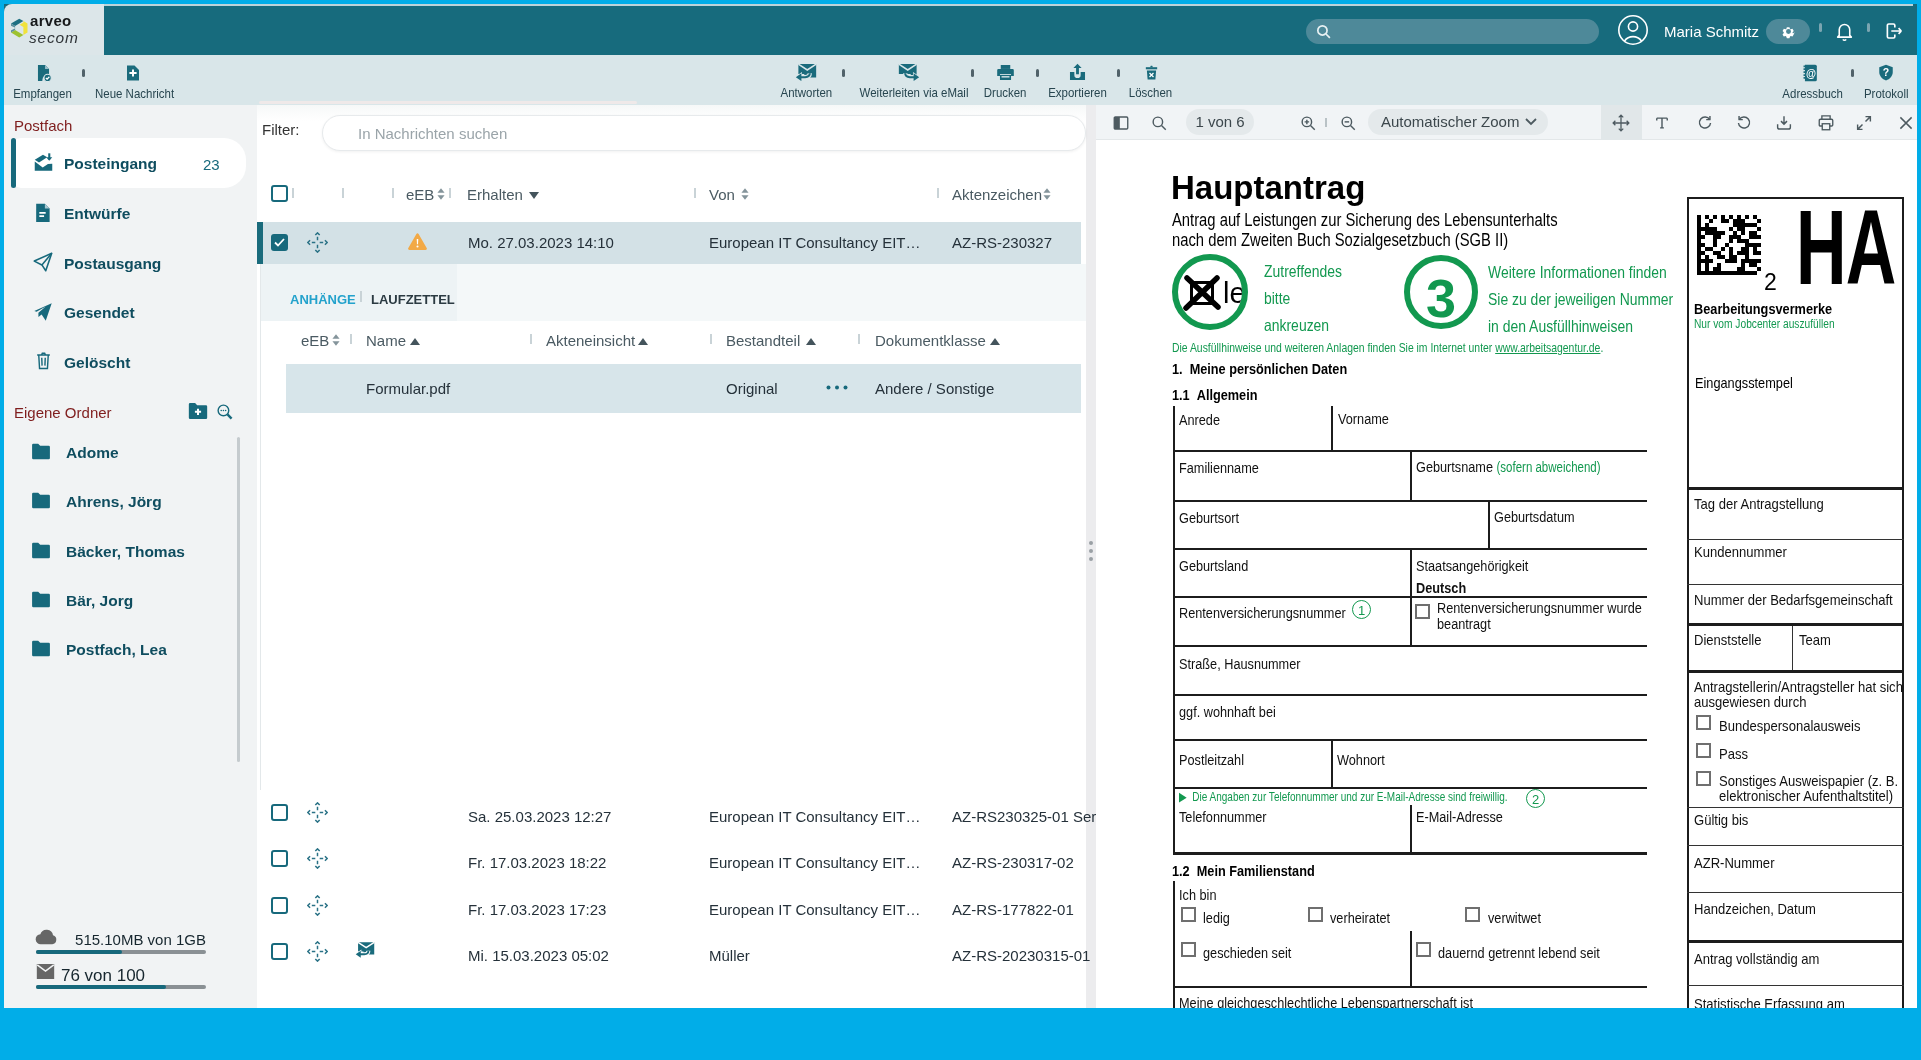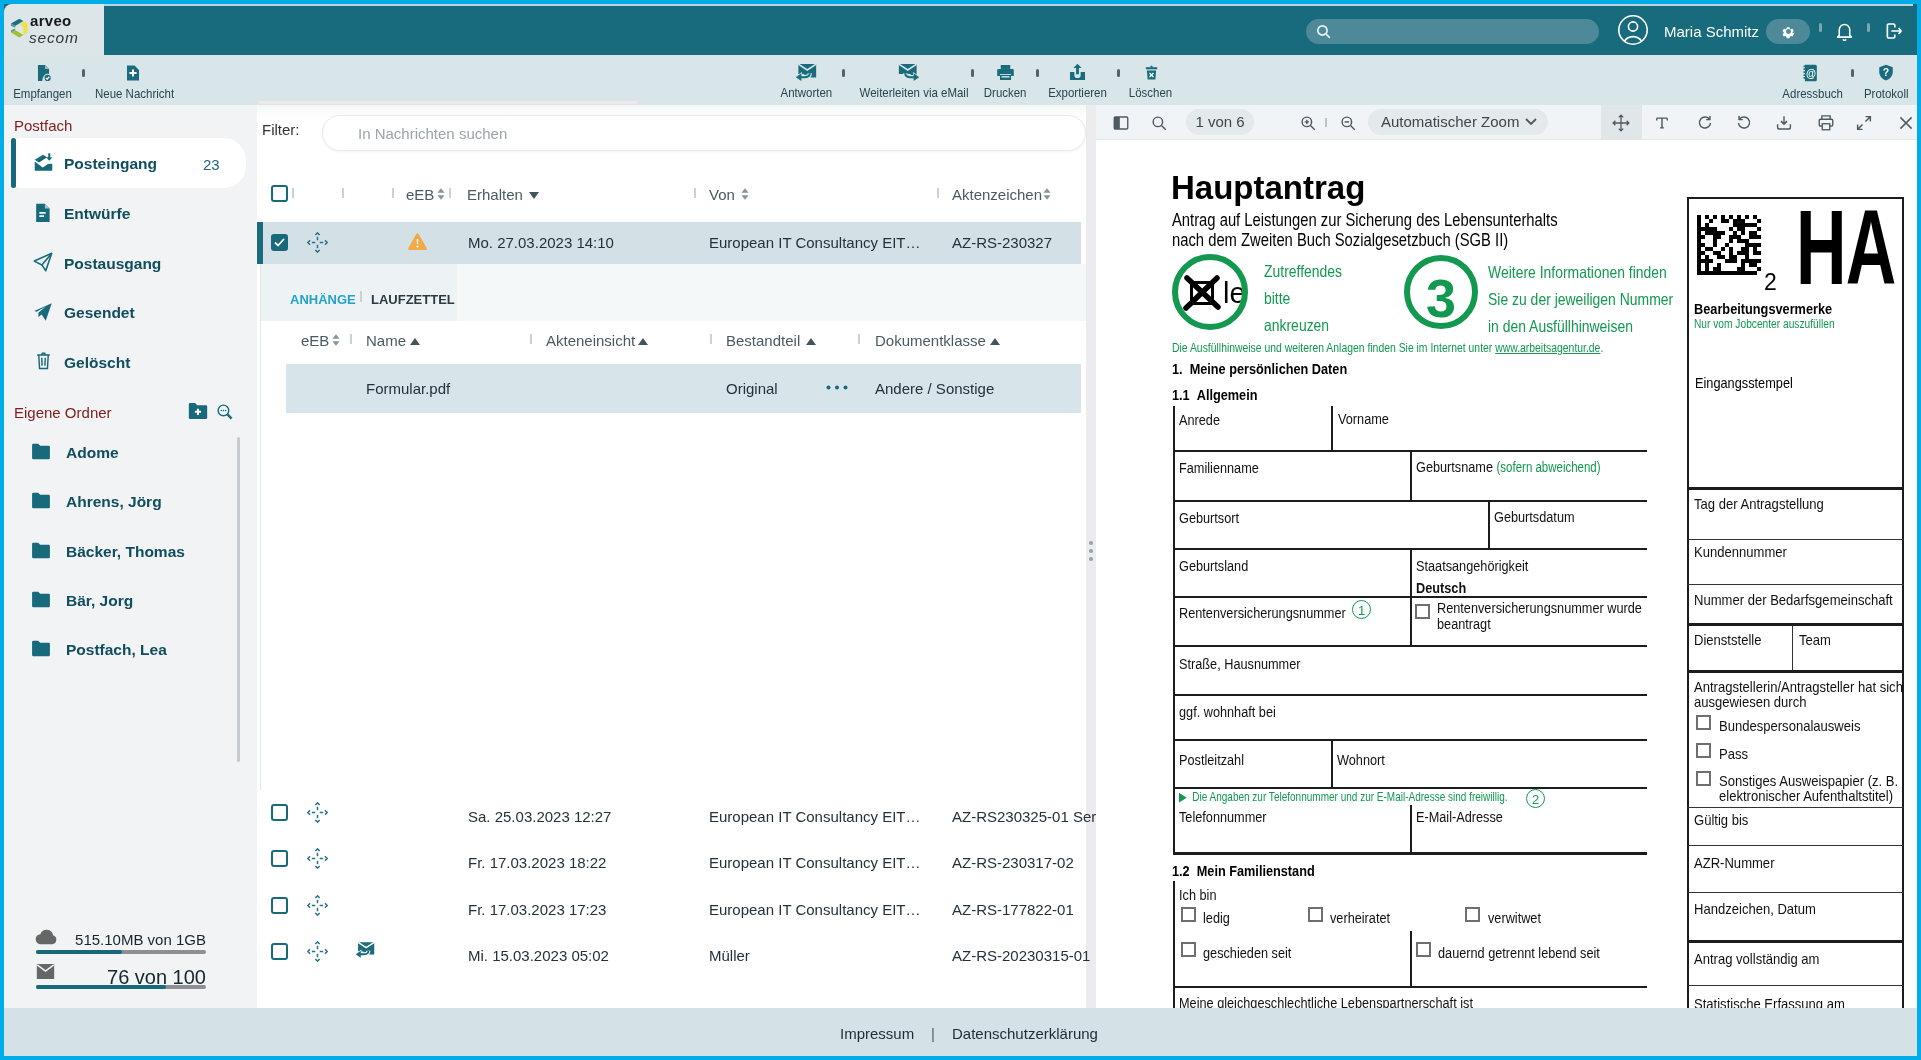--- a/index.html
+++ b/index.html
@@ -41,25 +41,20 @@
 <div class="abs logobox"></div>
 <div class="abs" style="left:104px;top:4px;width:1809px;height:2px;background:rgba(230,238,240,.8)"></div>
 <div class="abs toolbar"></div>
 <div class="abs sidebar"></div>
 <div class="abs mid" style="background:linear-gradient(#f6f8f8,#fff 16px)"></div>
 <div class="abs" style="left:259px;top:101px;width:378px;height:3px;background:#efe9e9;border-radius:2px"></div>
 <div class="abs vdiv"></div>
 <div class="abs pdf">
       <div class="pdftb"></div>
     </div>
-<div class="abs footer">
-      <span style="position:absolute;left:836px;top:17px">Impressum</span>
-      <span style="position:absolute;left:927px;top:17px;color:#53646c">|</span>
-      <span style="position:absolute;left:948px;top:17px">Datenschutzerklärung</span>
-    </div>
 
 <svg class="abs" style="left:8px;top:16px" width="24" height="24" viewBox="0 0 32 32">
 <path fill="#1e6f82" d="M4 10 L15 3.5 L20.5 6.7 L9.5 13.2 Z"></path>
 <path fill="#f0e23c" d="M20.5 6.7 L26 10 L26 22 L20.5 25.2 L20.5 14.5 L15.5 11.6 L20.5 8.7 Z"></path>
 <path fill="#9dc22f" d="M4 22 L9.5 18.8 L20.5 25.2 L15 28.5 Z"></path>
 <path fill="#5b8f9e" d="M4 10 L9.5 13.2 L9.5 18.8 L4 22 Z"></path>
 <path fill="#dce6e9" d="M3 12.5 L10.5 16 L3 19.5 Z"></path>
 </svg>
 <div class="abs" style="left:30px;top:12px;font-size:15px;font-weight:bold;color:#16181a;letter-spacing:.3px">arve<span style="letter-spacing:0">o</span></div>
 <div class="abs" style="left:29px;top:29px;font-size:15.5px;font-style:italic;color:#303539;letter-spacing:.8px">secom</div>
@@ -248,21 +243,21 @@
 <svg class="abs" style="left:35px;top:928px" width="23" height="17" viewBox="0 0 24 17" fill="#666">
       <path d="M6.2 16.5a5.2 5.2 0 0 1-.6-10.4A6.8 6.8 0 0 1 18.8 7.3 4.7 4.7 0 0 1 18 16.5z"></path>
     </svg>
 <div class="abs" style="left:0;top:931px;width:206px;text-align:right;font-size:15px;color:#16262e">515.10MB von 1GB</div>
 <div class="abs" style="left:36px;top:950px;width:170px;height:4px;background:#8a9094;border-radius:2px"></div>
 <div class="abs" style="left:36px;top:950px;width:86px;height:4px;background:#17697c;border-radius:2px"></div>
 <svg class="abs" style="left:36px;top:964px" width="19" height="15" viewBox="0 0 24 19" fill="#666">
       <path d="M1 0h22v19H1z"></path>
       <path d="M1.5 1l10.5 8L22.5 1" stroke="#f1f3f4" stroke-width="2" fill="none"></path>
     </svg>
-<div class="abs" style="left:0;top:966px;width:206px;text-align:right;font-size:20px;color:#16262e">76 von 100</div>
+<div class="abs" style="left:0;top:966px;width:206px;text-align:center;font-size:17px;color:#16262e">76 von 100</div>
 <div class="abs" style="left:36px;top:985px;width:170px;height:4px;background:#8a9094;border-radius:2px"></div>
 <div class="abs" style="left:36px;top:985px;width:130px;height:4px;background:#17697c;border-radius:2px"></div>
 
 <div class="abs" style="left:262px;top:121px;font-size:15px;color:#333">Filter:</div>
 <div class="abs" style="left:322px;top:115px;width:764px;height:36px;background:#fff;border:1px solid #e7eaec;border-radius:18px;box-shadow:0 1px 3px rgba(0,0,0,.06)"></div>
 <div class="abs" style="left:358px;top:125px;font-size:15px;color:#9aa4a9">In Nachrichten suchen</div>
 
 <div class="ck" style="left:271px;top:185px"></div>
 <div class="htick" style="left:292px;top:188px"></div>
 <div class="htick" style="left:342px;top:188px"></div>

